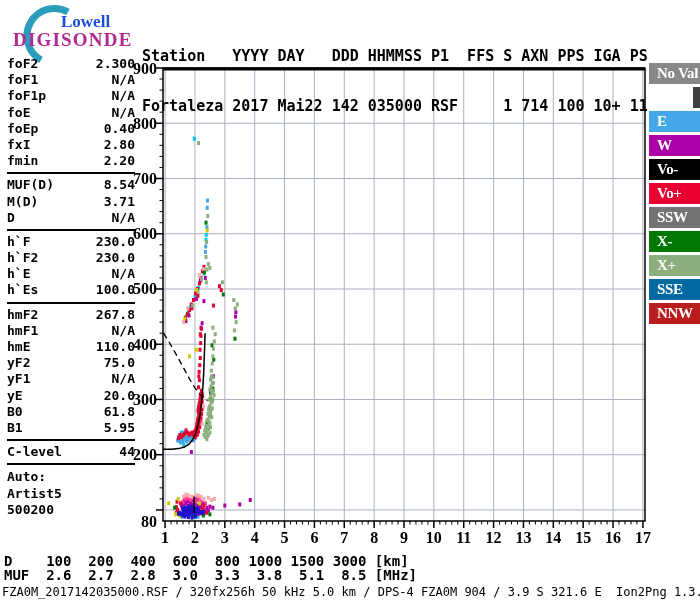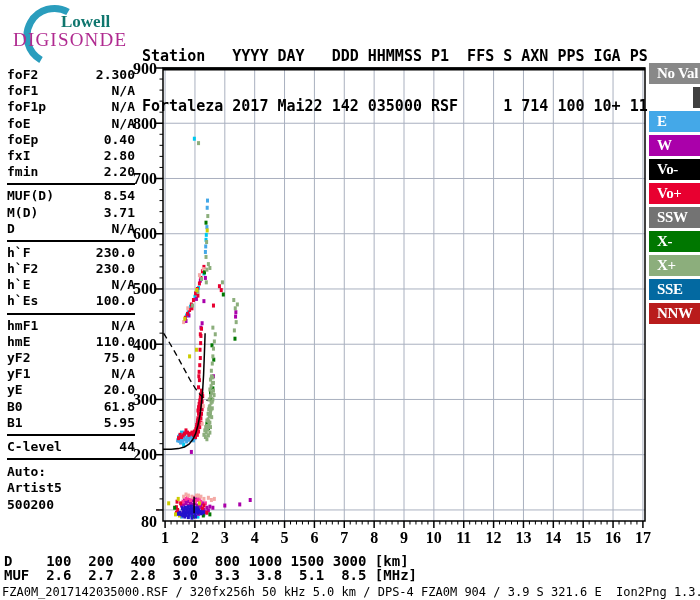--- a/index.html
+++ b/index.html
@@ -3,28 +3,28 @@
 <meta charset="utf-8">
 <style>
   html,body{margin:0;padding:0;}
   body{width:700px;height:600px;background:#ffffff;position:relative;overflow:hidden;
        font-family:"DejaVu Sans Mono",monospace;}
   #chart-svg{position:absolute;left:0;top:0;}
   
   #logo{position:absolute;left:4px;top:2px;width:140px;height:50px;}
   #logo-arc{position:absolute;left:6px;top:2px;}
   #logo-line1{position:absolute;left:57px;top:10px;font-family:"Liberation Serif",serif;
-              font-weight:700;font-size:17px;color:#0f766e;}
+              font-weight:700;font-size:17px;color:#1d4ed8;}
   #logo-line2{position:absolute;left:9px;top:27px;font-family:"Liberation Serif",serif;
-              font-weight:400;font-size:19px;color:#b02a90;letter-spacing:1.2px;}
+              font-weight:700;font-size:19px;color:#b02a90;letter-spacing:1.2px;}
   
   #header{position:absolute;left:142px;top:15px;font:700 15px "DejaVu Sans Mono",monospace;
           line-height:16.5px;white-space:pre;color:#000;}
   
-  #params{position:absolute;left:7px;top:67px;width:128px;font:700 13px "DejaVu Sans Mono",monospace;color:#000;}
+  #params{position:absolute;left:7px;top:56px;width:128px;font:700 13px "DejaVu Sans Mono",monospace;color:#000;}
   .psec{border-bottom:2px solid #000;padding-bottom:3px;margin-bottom:3px;}
   .prow{display:flex;justify-content:space-between;height:16.2px;line-height:16.2px;white-space:pre;}
   .pfoot{margin-top:4px;}
   .pfoot div{height:16.2px;line-height:16.2px;}
   
   #legend{position:absolute;left:649px;top:63px;width:50px;}
   .litem{width:46px;height:21px;line-height:21px;margin-bottom:3px;padding-left:8px;
          font-family:"Liberation Serif",serif;font-weight:700;font-size:15px;color:#ffffff;
          white-space:nowrap;letter-spacing:-0.3px;}
   
@@ -606,20 +606,21 @@
         <div class="prow"><span>M(D)</span><span>3.71</span></div>
         <div class="prow"><span>D</span><span>N/A</span></div>
       </div>
       <div class="psec">
         <div class="prow"><span>h`F</span><span>230.0</span></div>
         <div class="prow"><span>h`F2</span><span>230.0</span></div>
         <div class="prow"><span>h`E</span><span>N/A</span></div>
         <div class="prow"><span>h`Es</span><span>100.0</span></div>
       </div>
       <div class="psec">
+        <div class="prow"><span>hmF2</span><span>267.8</span></div>
         <div class="prow"><span>hmF1</span><span>N/A</span></div>
         <div class="prow"><span>hmE</span><span>110.0</span></div>
         <div class="prow"><span>yF2</span><span>75.0</span></div>
         <div class="prow"><span>yF1</span><span>N/A</span></div>
         <div class="prow"><span>yE</span><span>20.0</span></div>
         <div class="prow"><span>B0</span><span>61.8</span></div>
         <div class="prow"><span>B1</span><span>5.95</span></div>
       </div>
       <div class="psec">
         <div class="prow"><span>C-level</span><span>44</span></div>

